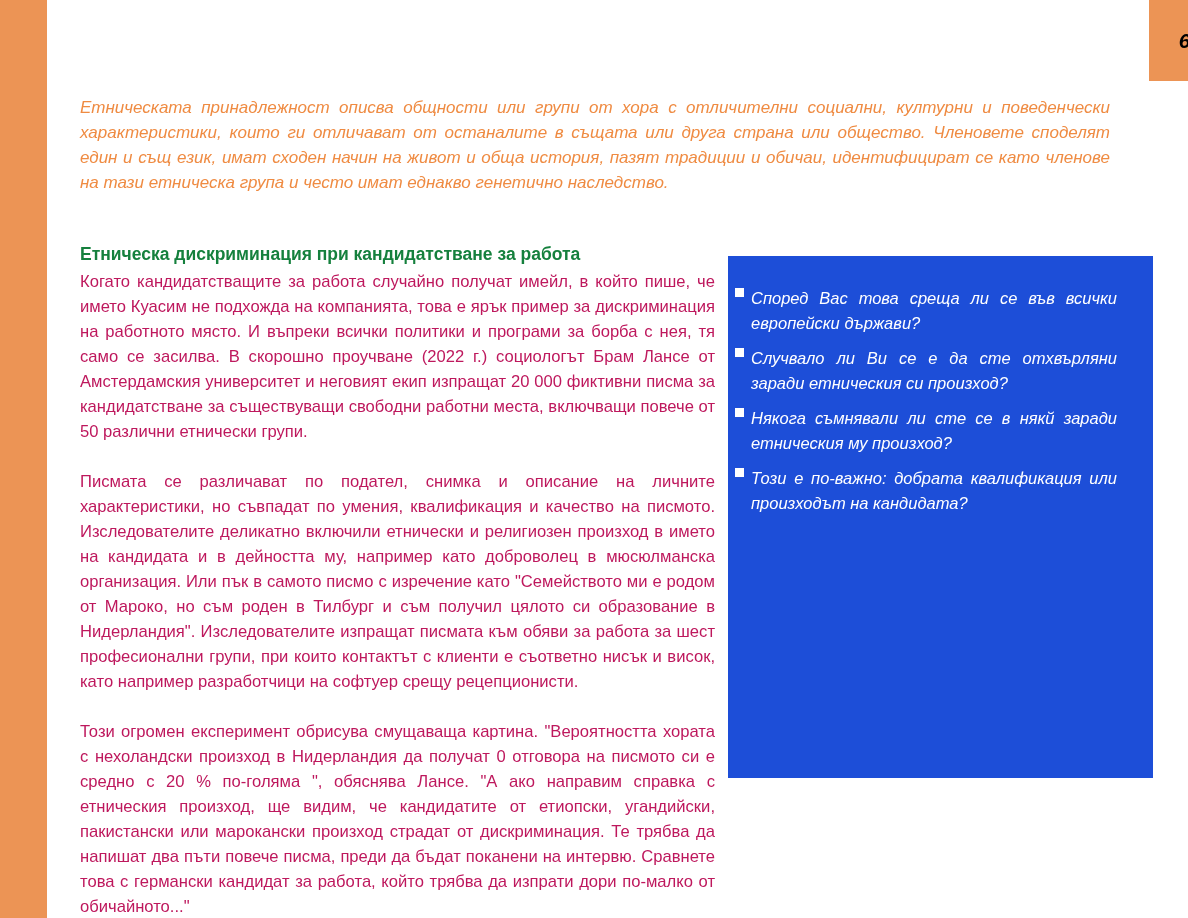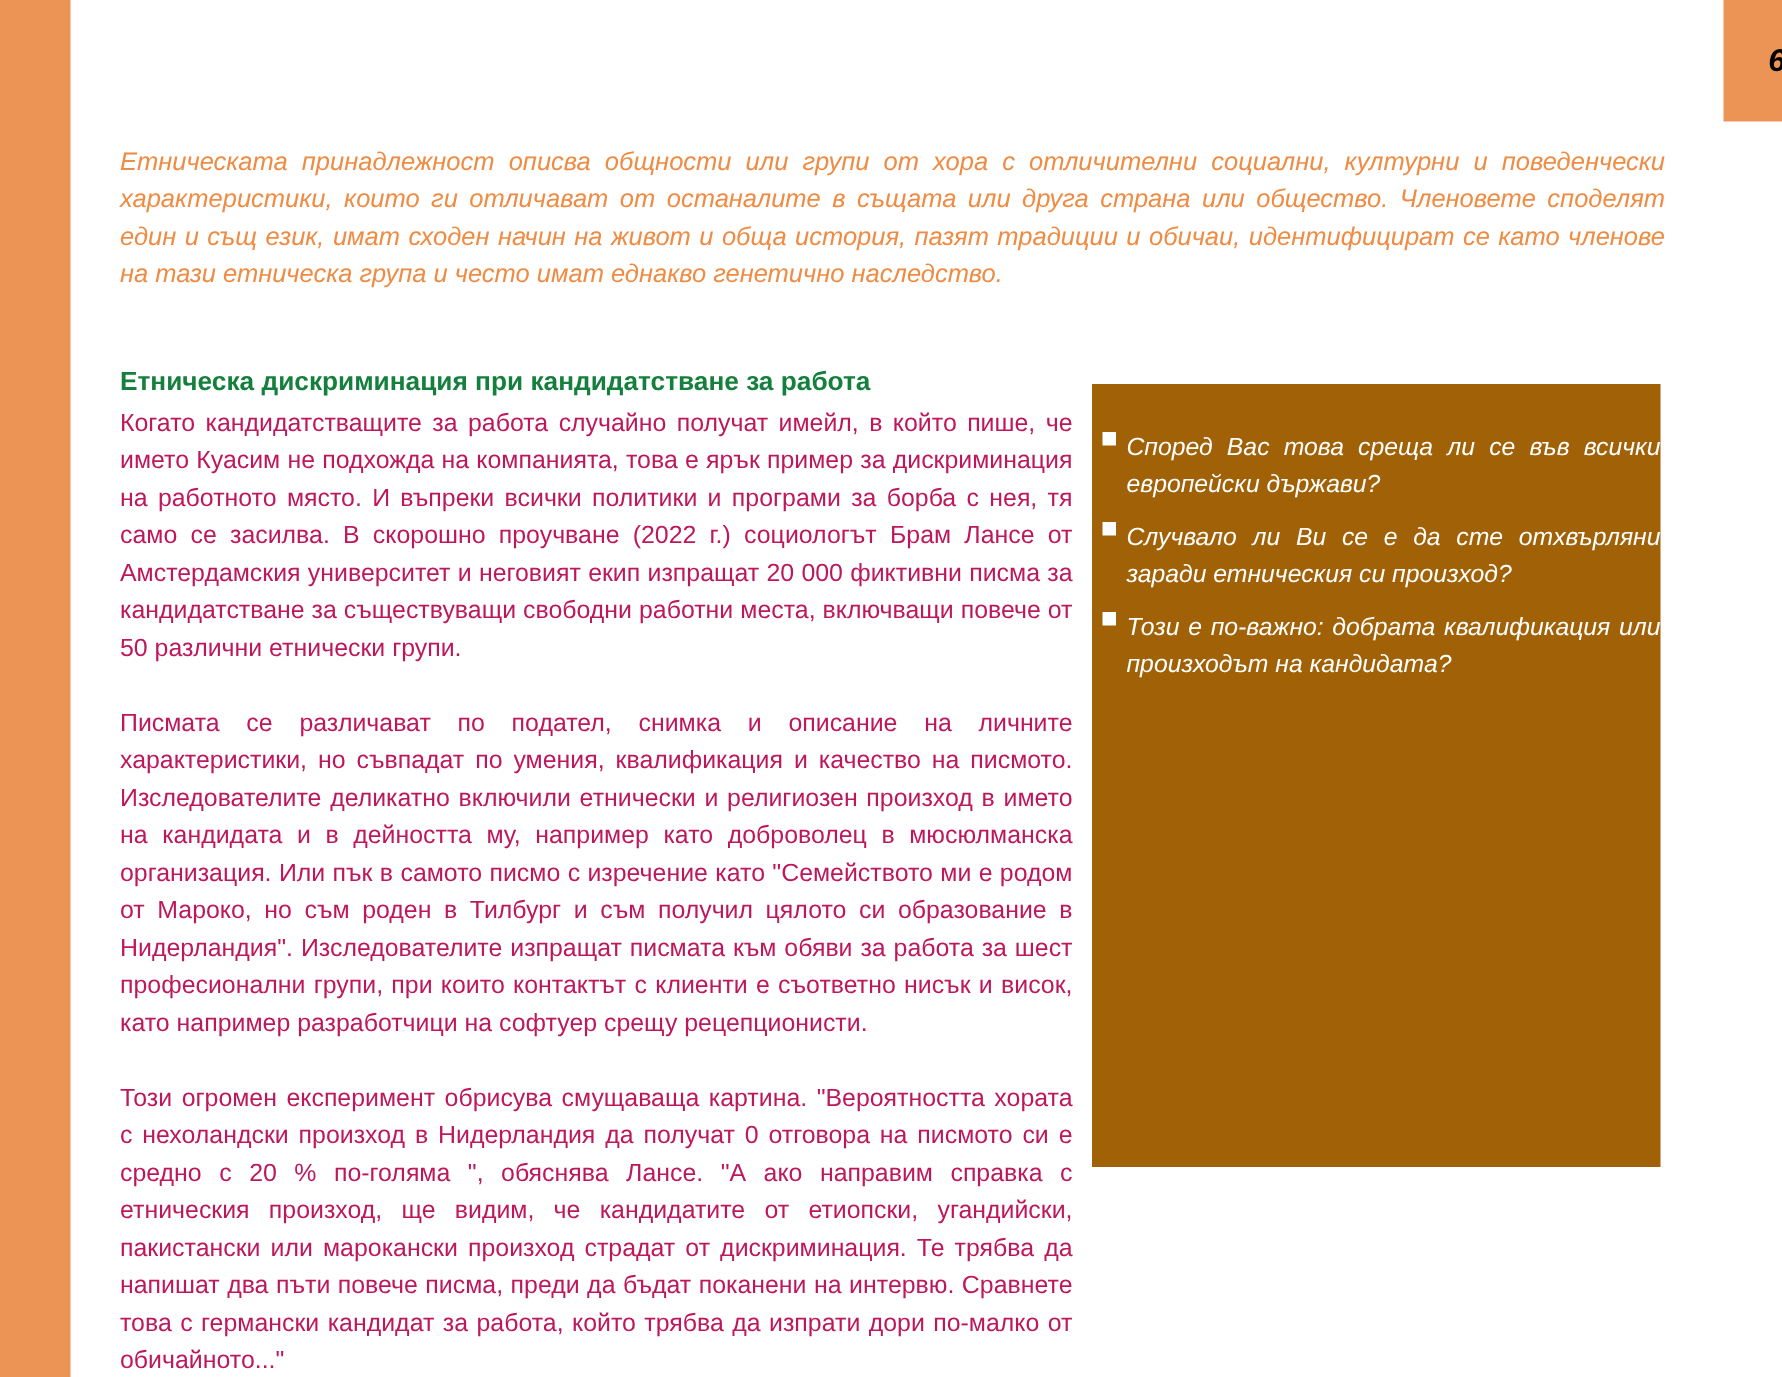--- a/index.html
+++ b/index.html
@@ -44,22 +44,22 @@
     font-weight:bold;
   }
   .content p {
     margin:0 0 25px 0;
     color:#be185d;
     font-size:16.6px; line-height:25px;
     text-align:justify;
   }
   .qbox {
     position:absolute; left:728px; top:256px;
-    width:379px; height:522px;
-    background:#a16207;
+    width:425px; height:522px;
+    background:#1d4ed8;
     box-sizing:border-box;
     padding:30px 0 0 7px;
     overflow:hidden;
   }
   .qitem {
     display:flex; align-items:flex-start;
     margin-bottom:10px;
   }
   .qbullet {
     flex:none;
@@ -98,15 +98,19 @@
   <div class="qitem">
     <span class="qbullet"></span>
     <p>Според Вас това среща ли се във всички европейски държави?</p>
   </div>
   <div class="qitem">
     <span class="qbullet"></span>
     <p>Случвало ли Ви се е да сте отхвърляни заради етническия си произход?</p>
   </div>
   <div class="qitem">
     <span class="qbullet"></span>
+    <p>Някога съмнявали ли сте се в някй заради етническия му произход?</p>
+  </div>
+  <div class="qitem">
+    <span class="qbullet"></span>
     <p>Този е по-важно: добрата квалификация или произходът на кандидата?</p>
   </div>
 </div>
 
 </body></html>

